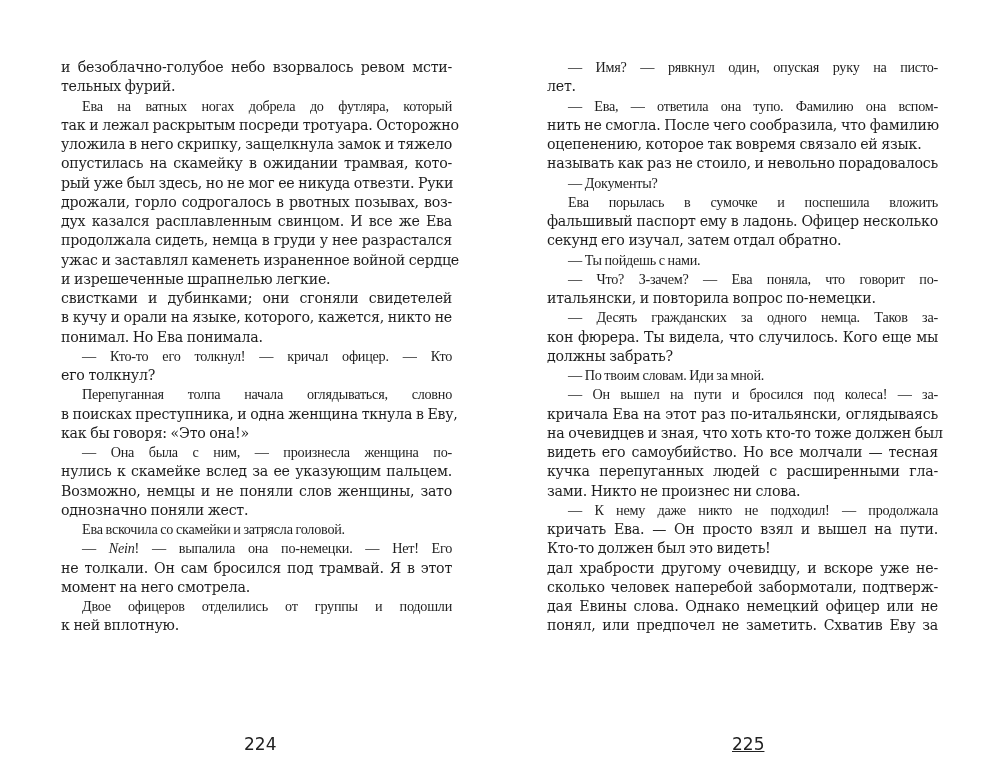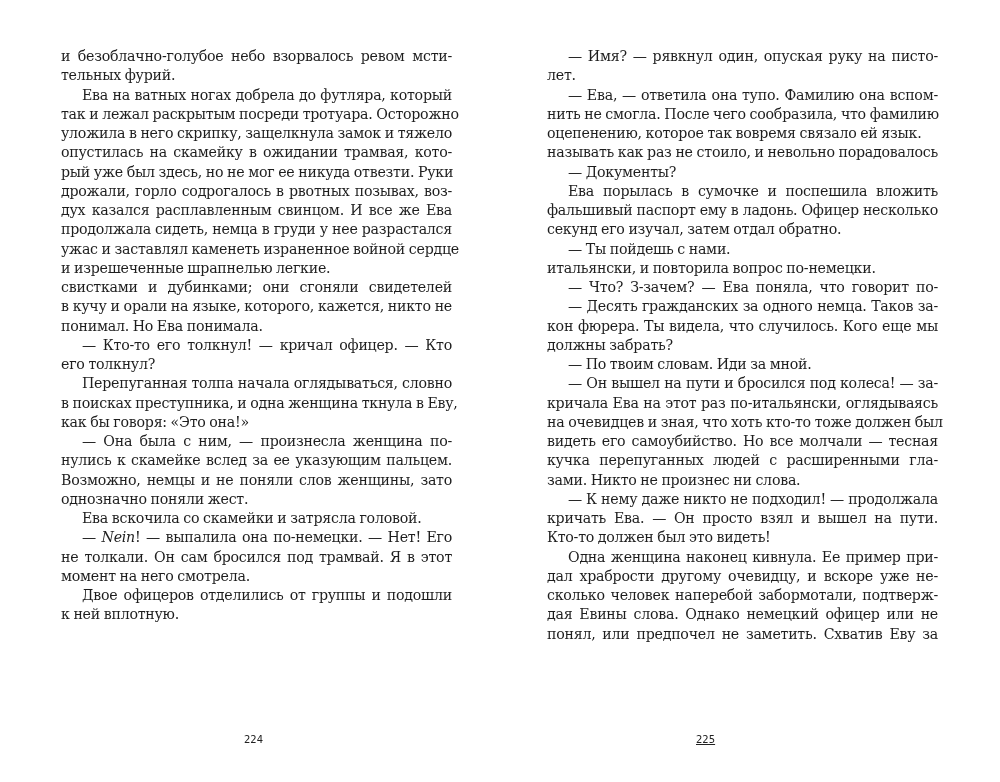--- a/index.html
+++ b/index.html
@@ -1,30 +1,30 @@
 <!DOCTYPE html>
 <html><head>
 <meta charset="utf-8">
 <style>
   html, body { margin:0; padding:0; background:#ffffff; }
   body { width:1000px; height:782px; position:relative; overflow:hidden;
          font-family:"DejaVu Serif","Liberation Serif",serif; color:#1e1e1e; }
-  .page { position:absolute; top:47px; width:391px; }
+  .page { position:absolute; top:58px; width:391px; }
   .page.left { left:61px; }
   .page.right { left:547px; }
   .line { display:block; height:19.25px; line-height:19.25px; font-size:14.2px;
           white-space:nowrap; text-align:justify; text-align-last:justify;
           letter-spacing:-0.25px; word-spacing:-0.5px; }
   .line.last { text-align-last:left; }
-  .line.indent { padding-left:21px; }
+  .line.indent { padding-left:21px;font-family:Liberation Serif, serif; }
   .line i { font-style:italic; }
   .folio { position:absolute; top:734px; font-family:"DejaVu Sans","Liberation Sans",sans-serif;
-           font-size:10px; color:#222; }
+           font-size:17px; color:#222; }
   .folio.left { left:244px; }
-  .folio.right { left:696px;text-decoration:underline; }
+  .folio.right { left:732px;text-decoration:underline; }
   .lines { margin:0; padding:0; }
 </style>
 </head>
 <body>
 
 <div>
   <div class="page left">
     <div class="lines" id="left-lines">
         <span class="line">и безоблачно-голубое небо взорвалось ревом мсти-</span>
         <span class="line last">тельных фурий.</span>
@@ -64,36 +64,35 @@
         <span class="line last">лет.</span>
         <span class="line indent">— Ева, — ответила она тупо. Фамилию она вспом-</span>
         <span class="line">нить не смогла. После чего сообразила, что фамилию</span>
         <span class="line last">оцепенению, которое так вовремя связало ей язык.</span>
         <span class="line">называть как раз не стоило, и невольно порадовалось</span>
         <span class="line indent last">— Документы?</span>
         <span class="line indent">Ева порылась в сумочке и поспешила вложить</span>
         <span class="line">фальшивый паспорт ему в ладонь. Офицер несколько</span>
         <span class="line last">секунд его изучал, затем отдал обратно.</span>
         <span class="line indent last">— Ты пойдешь с нами.</span>
+        <span class="line indent">— Что? З-зачем? — Ева поняла, что говорит по-</span>
         <span class="line last">итальянски, и повторила вопрос по-немецки.</span>
-        <span class="line indent">— Что? З-зачем? — Ева поняла, что говорит по-</span>
         <span class="line indent">— Десять гражданских за одного немца. Таков за-</span>
         <span class="line">кон фюрера. Ты видела, что случилось. Кого еще мы</span>
         <span class="line last">должны забрать?</span>
         <span class="line indent last">— По твоим словам. Иди за мной.</span>
         <span class="line indent">— Он вышел на пути и бросился под колеса! — за-</span>
         <span class="line">кричала Ева на этот раз по-итальянски, оглядываясь</span>
         <span class="line">на очевидцев и зная, что хоть кто-то тоже должен был</span>
         <span class="line">видеть его самоубийство. Но все молчали — тесная</span>
         <span class="line">кучка перепуганных людей с расширенными гла-</span>
         <span class="line last">зами. Никто не произнес ни слова.</span>
         <span class="line indent">— К нему даже никто не подходил! — продолжала</span>
         <span class="line">кричать Ева. — Он просто взял и вышел на пути.</span>
         <span class="line last">Кто-то должен был это видеть!</span>
-        <span class="line indent">Одна женщина наконец кивнула. Ее пример при-</span>
         <span class="line">дал храбрости другому очевидцу, и вскоре уже не-</span>
         <span class="line">сколько человек наперебой забормотали, подтверж-</span>
         <span class="line">дая Евины слова. Однако немецкий офицер или не</span>
         <span class="line">понял, или предпочел не заметить. Схватив Еву за</span>
       </div>
   </div>
   <div class="folio left">224</div>
   <div class="folio right">225</div>
 </div>
 

